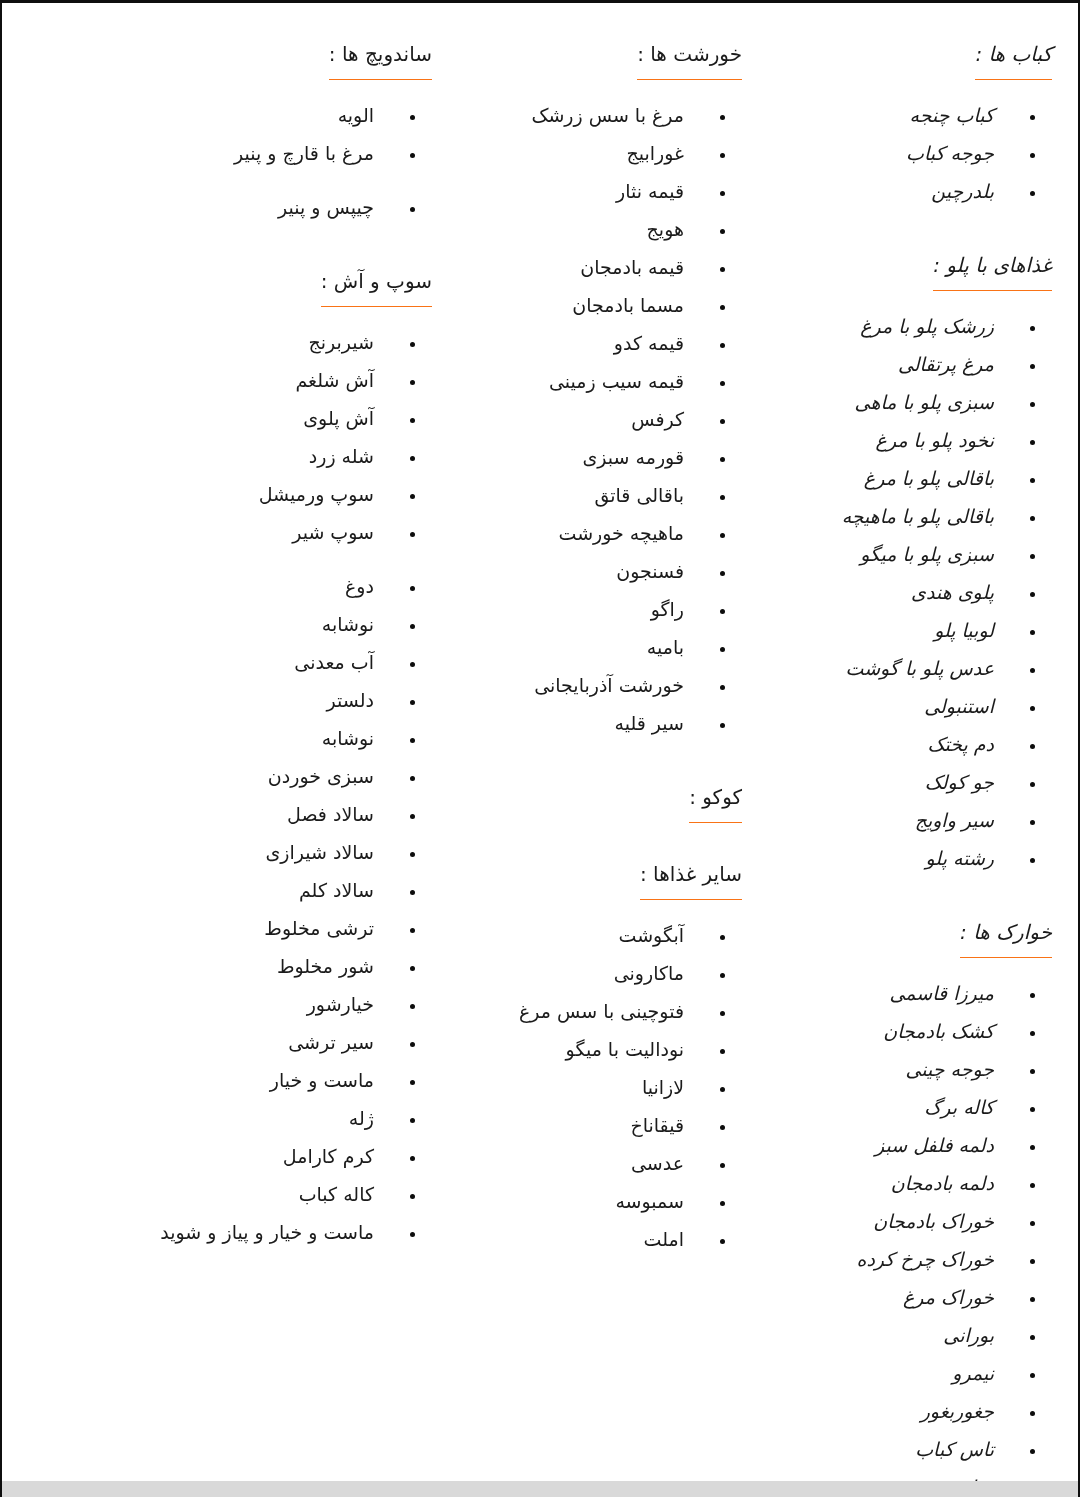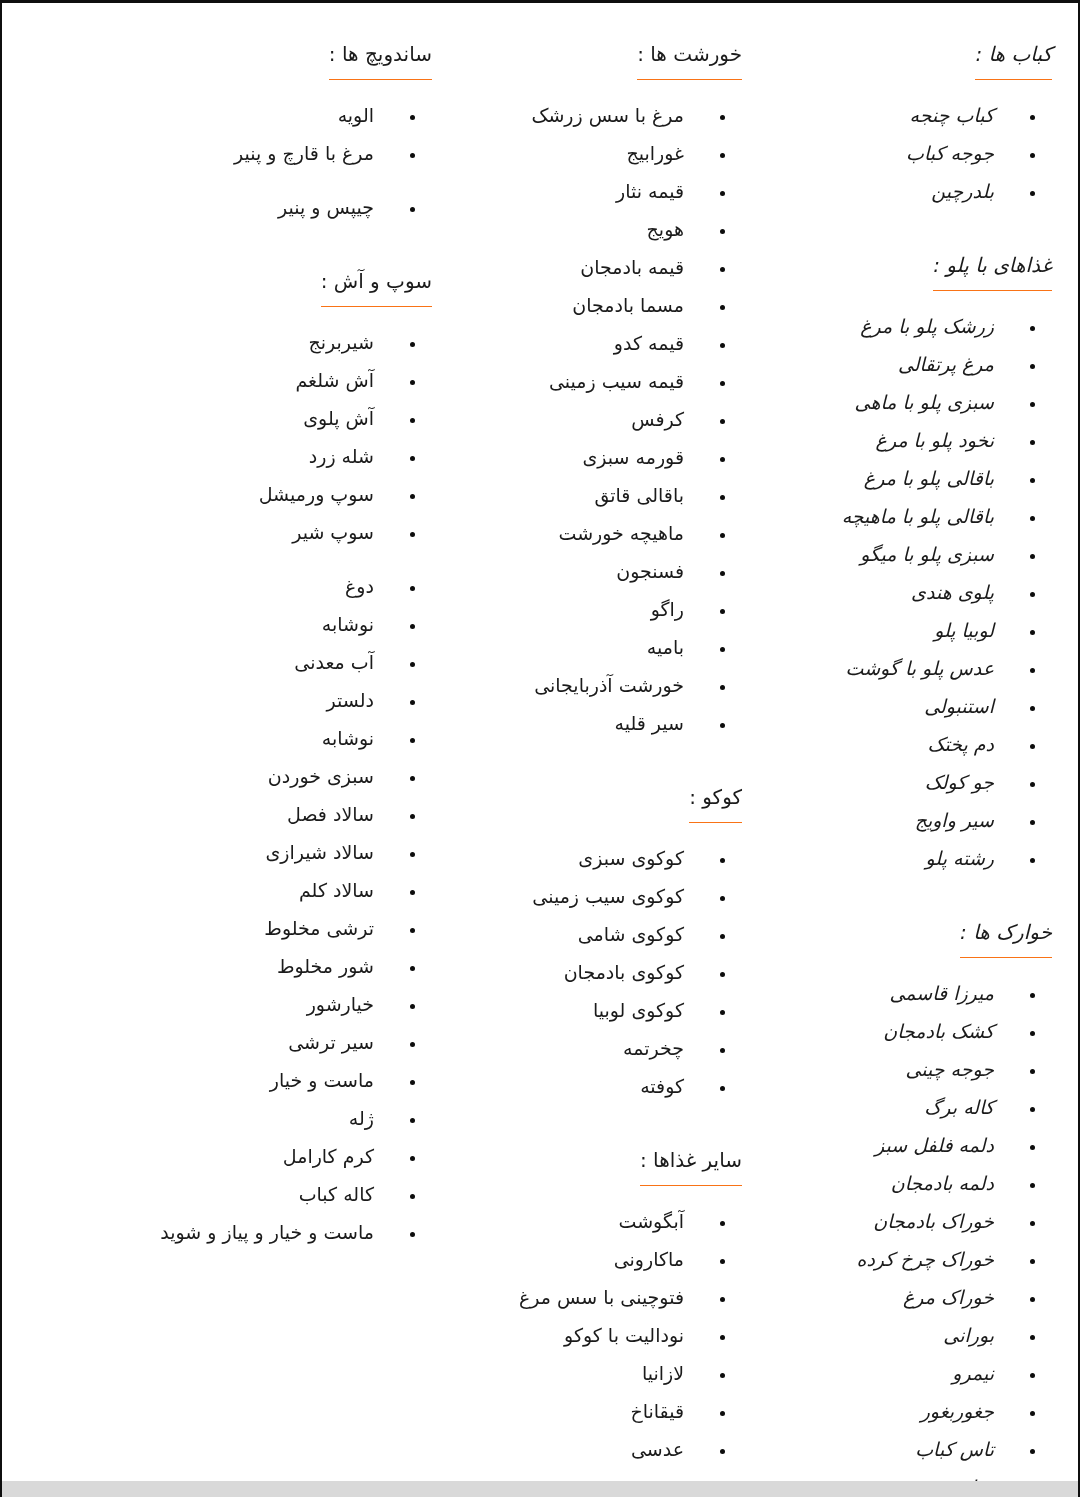--- a/index.html
+++ b/index.html
@@ -143,37 +143,28 @@
           <li>ماهیچه خورشت</li>
           <li>فسنجون</li>
           <li>راگو</li>
           <li>بامیه</li>
           <li>خورشت آذربایجانی</li>
           <li>سیر قلیه</li>
         </ul>
       </div>
       <div class="section">
         <div class="section-header"><span class="hdr-text">کوکو :</span></div>
-        <ul class="items">
-          <li>کوکوی سبزی</li>
-          <li>کوکوی سیب زمینی</li>
-          <li>کوکوی شامی</li>
-          <li>کوکوی بادمجان</li>
-          <li>کوکوی لوبیا</li>
-          <li>چخرتمه</li>
-          <li>کوفته</li>
-        </ul>
       </div>
       <div class="section">
         <div class="section-header"><span class="hdr-text">سایر غذاها :</span></div>
         <ul class="items">
           <li>آبگوشت</li>
           <li>ماکارونی</li>
           <li>فتوچینی با سس مرغ</li>
-          <li>نودالیت با کوکو</li>
+          <li>نودالیت با میگو</li>
           <li>لازانیا</li>
           <li>قیقاناخ</li>
           <li>عدسی</li>
           <li>سمبوسه</li>
           <li>املت</li>
         </ul>
       </div>
     </div>
   <div class="col col-3">
       <div class="section">

